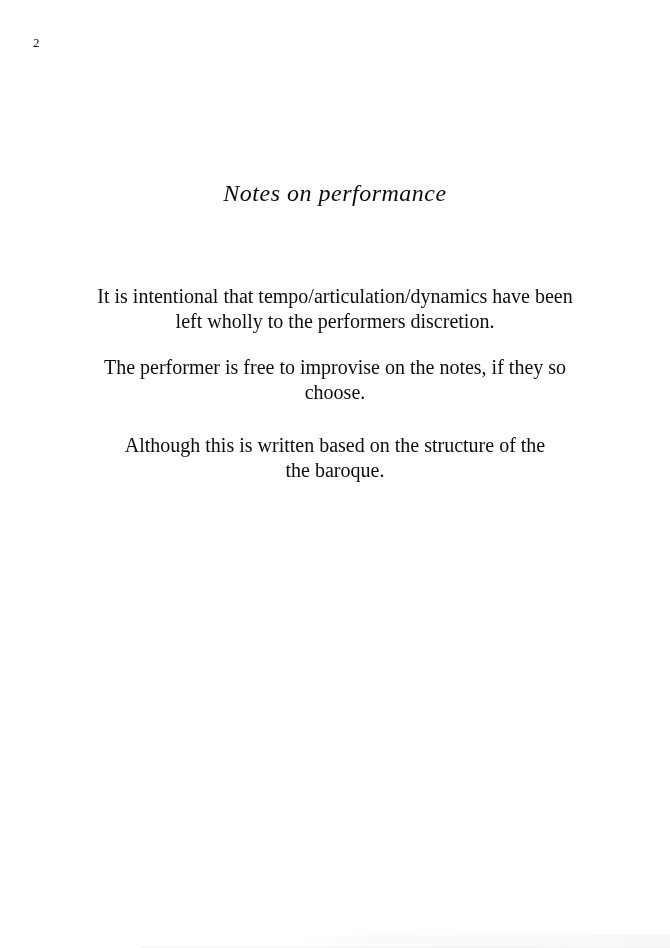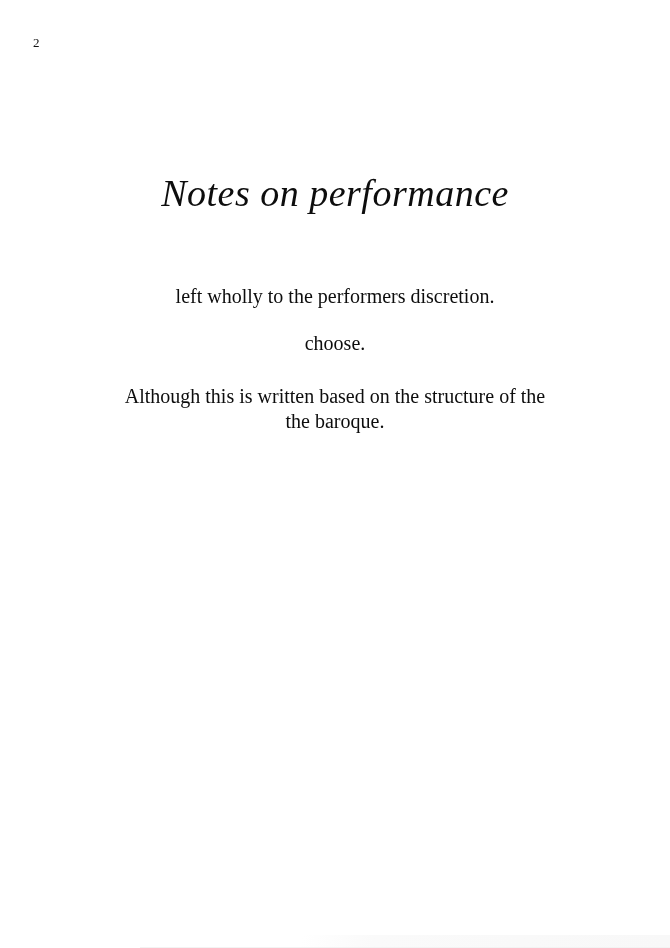--- a/index.html
+++ b/index.html
@@ -26,21 +26,21 @@
   }
   .page-title {
     position: absolute;
     top: 176px;
     left: 0;
     right: 0;
     margin: 0;
     text-align: center;
     font-style: italic;
     font-weight: normal;
-    font-size: 38px;
+    font-size: 24px;
     line-height: 34px;
     letter-spacing: 0.5px;
     color: #0d0d0d;
   }
   .body-text {
     position: absolute;
     top: 284px;
     left: 50%;
     transform: translateX(-50%);
     width: 560px;
@@ -76,24 +76,26 @@
 
 <div class="page">
 
   <div class="page-number">2</div>
 
   <h1 class="page-title">Notes on performance</h1>
 
   <div class="body-text">
 
     <div class="paragraph">
+      <div class="text-line">It is intentional that tempo/articulation/dynamics have been</div>
       <div class="text-line">left wholly to the performers discretion.</div>
     </div>
 
     <div class="paragraph">
+      <div class="text-line">The performer is free to improvise on the notes, if they so</div>
       <div class="text-line">choose.</div>
     </div>
 
 
     <div class="paragraph">
       <div class="text-line">Although this is written based on the structure of the</div>
       <div class="text-line">the baroque.</div>
     </div>
 
   </div>

